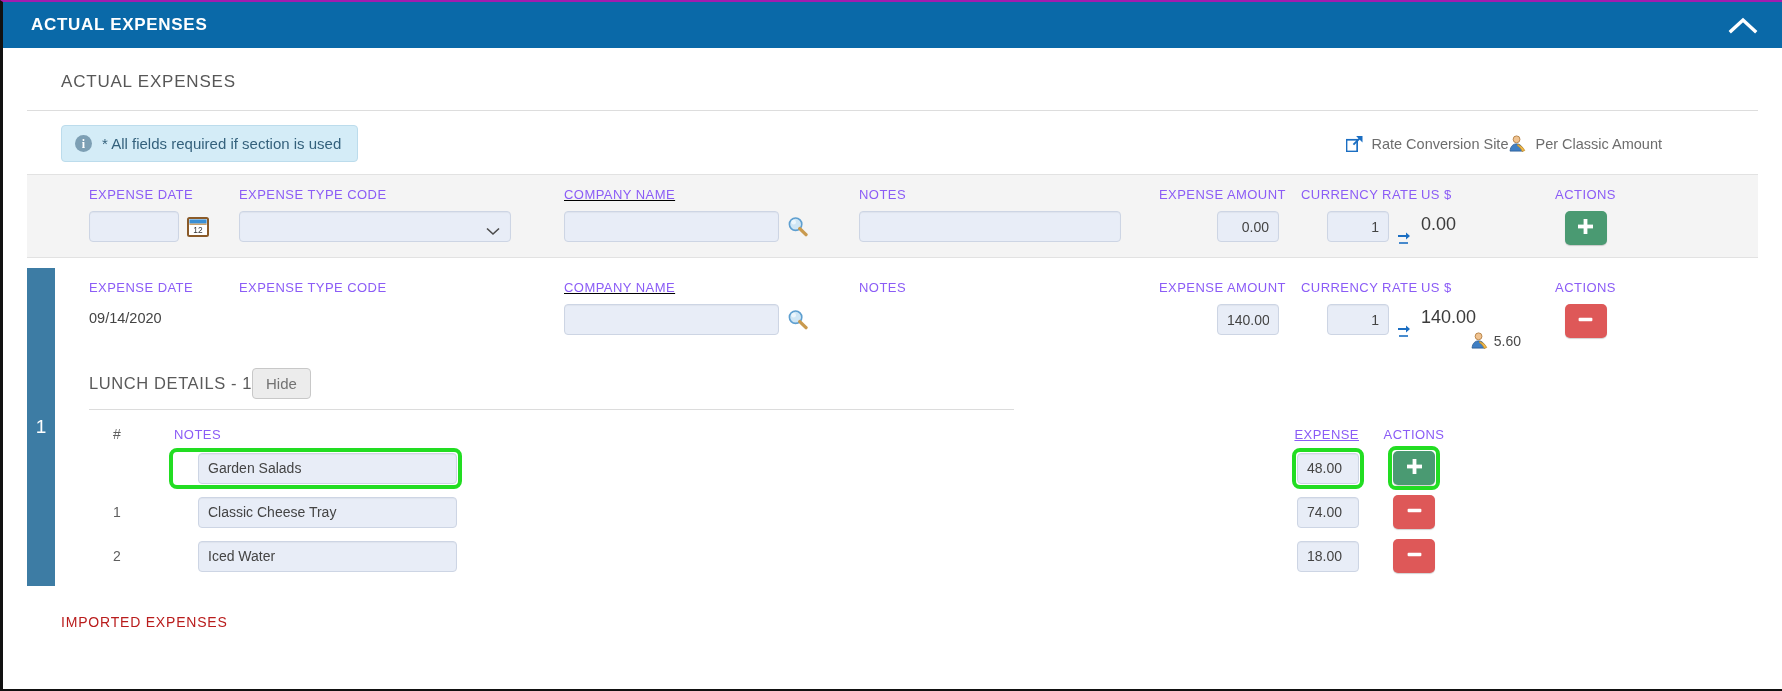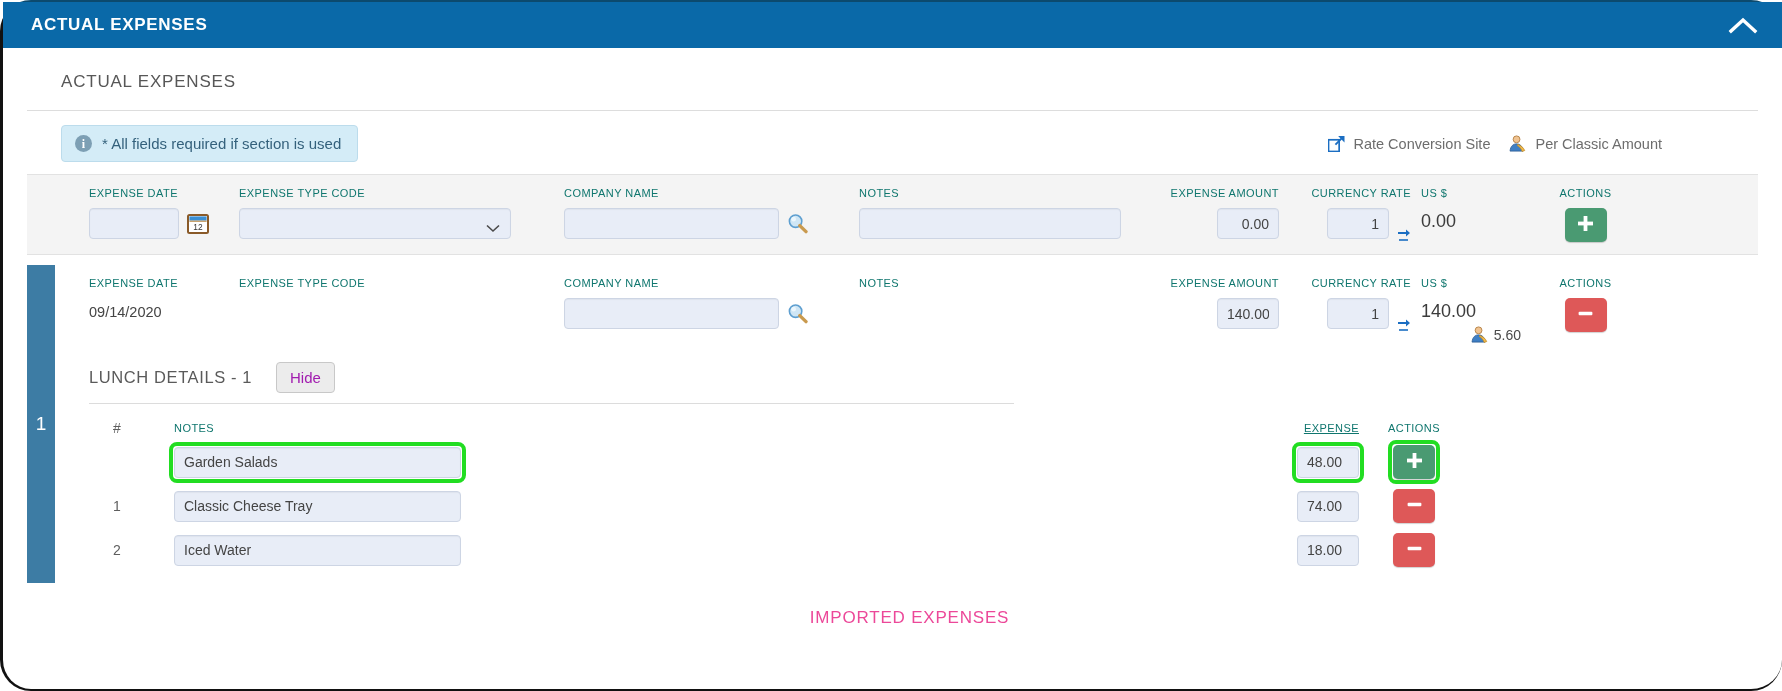--- a/index.html
+++ b/index.html
@@ -9,23 +9,22 @@
     width: 1782px; height: 691px;
     background: #ffffff;
     font-family: "Liberation Sans", sans-serif;
     overflow: hidden;
   }
   .app {
     position: relative;
     width: 1782px; height: 691px;
     background: #ffffff;
     border-left: 3px solid #111111;
-    border-top: 2px solid #0c4a6e;
+    border-top: 2px solid #a21caf;
     border-bottom: 2px solid #111111;
-    border-radius: 31px;
   }
 
   
   .panel-header {
     height: 46px;
     background: #0a69a8;
     display: flex;
     align-items: center;
     justify-content: space-between;
     padding: 0 22px 0 28px;
@@ -82,38 +81,37 @@
     color: #ffffff;
     font-size: 12px;
     font-weight: bold;
     font-family: "Liberation Serif", serif;
     display: flex; align-items: center; justify-content: center;
     line-height: 1;
   }
   .toplinks {
     display: flex;
     align-items: center;
-    gap: 18px;
     padding-right: 96px;
   }
   .toplink {
     display: inline-flex;
     align-items: center;
     gap: 8px;
     color: #6d6d6d;
     font-size: 14.5px;
     cursor: pointer;
   }
   .ext-icon { width: 17px; height: 17px; display:block; }
   .person-icon { width: 19px; height: 19px; display:block; }
 
   
   .grid-col-head {
-    font-size: 11px;
-    color: #0f766e;
+    font-size: 13px;
+    color: #8b5cf6;
     letter-spacing: 0.45px;
     white-space: nowrap;
   }
   .exp-row {
     display: flex;
     align-items: flex-start;
     position: relative;
   }
   .exp-row.entry {
     background: #f4f4f4;
@@ -134,21 +132,21 @@
     align-items: center;
     justify-content: center;
     color: #ffffff;
     font-size: 19px;
   }
 
   .cell { padding-top: 2px; }
   .cell .lbl { display: block; margin-bottom: 9px; }
   .c-date      { width: 150px; margin-left: 62px; }
   .c-type      { width: 325px; margin-left: 0px; }
-  .c-company   { width: 275px; margin-left: 0px; }
+  .c-company   { width: 275px; margin-left: 0px; text-decoration: underline; }
   .c-notes     { width: 300px; margin-left: 20px; }
   .c-amount    { width: 120px; text-align: right; }
   .c-rate      { width: 110px; text-align: right; margin-left: 22px; }
   .c-usd       { width: 100px; margin-left: 10px; }
   .c-actions   { width: 105px; text-align: center; margin-left: 12px; }
 
   
   input.fld, select.fld {
     font-family: "Liberation Sans", sans-serif;
     font-size: 14px;
@@ -171,21 +169,21 @@
   }
   .selectwrap { position: relative; display:inline-block; }
   .selectwrap .caret {
     position: absolute; right: 11px; top: 11px;
     pointer-events: none;
   }
   .company-input { width: 215px; }
   .notes-input   { width: 262px; }
   .amount-input  { width: 62px; text-align: right; }
   .rate-input    { width: 62px; text-align: right; }
-  .detail-notes-input { width: 287px; }
+  .detail-notes-input { width: 259px; margin-left: 24px; }
   .detail-amt-input   { width: 62px; }
 
   .inline { display: inline-flex; align-items: center; gap: 8px; }
 
   .cal-icon  { width: 22px; height: 21px; display:block; cursor:pointer; }
   .mag-icon  { width: 21px; height: 21px; display:block; cursor:pointer; }
   .swap-icon { width: 14px; height: 14px; display:block; cursor:pointer; }
 
   .static-val {
     font-size: 14.5px;
@@ -240,50 +238,48 @@
     width: 925px;
   }
   .details-title {
     font-size: 16.5px;
     color: #5a5a5a;
     letter-spacing: 0.6px;
   }
   .btn-hide {
     font-family: "Liberation Sans", sans-serif;
     font-size: 15px;
-    color: #a21caf;
+    color: #737373;
     background: #ececec;
     border: 1px solid #c8c8c8;
     border-radius: 4px;
     padding: 6px 13px;
     cursor: pointer;
-    margin-left: 24px;
   }
 
   .det-row { display: flex; align-items: center; }
   .det-head-row { padding: 16px 0 4px 0; }
   .d-num   { width: 85px; padding-left: 24px; font-size: 14px; color:#5e5e5e; }
   .d-notes { width: 1065px; }
   .d-exp   { width: 120px; text-align: right; text-decoration: underline; }
   .d-act   { width: 110px; text-align: center; }
   .det-body-row { padding: 5px 0; }
 
   .hl {
     outline: 4px solid #22dd22;
     outline-offset: 1px;
     border-radius: 3px;
   }
   .hl-wrap { display: inline-block; }
 
   .footer-title {
-    font-size: 17px;
-    color: #ec4899;
+    font-size: 14px;
+    color: #b91c1c;
     letter-spacing: 0.8px;
     padding: 22px 0 10px 34px;
-    text-align: center;
   }
 </style>
 </head>
 <body>
 
 <div class="app">
 
   <div class="panel-header">
     <span class="panel-header-title">ACTUAL EXPENSES</span>
     <span class="chevron-up">

